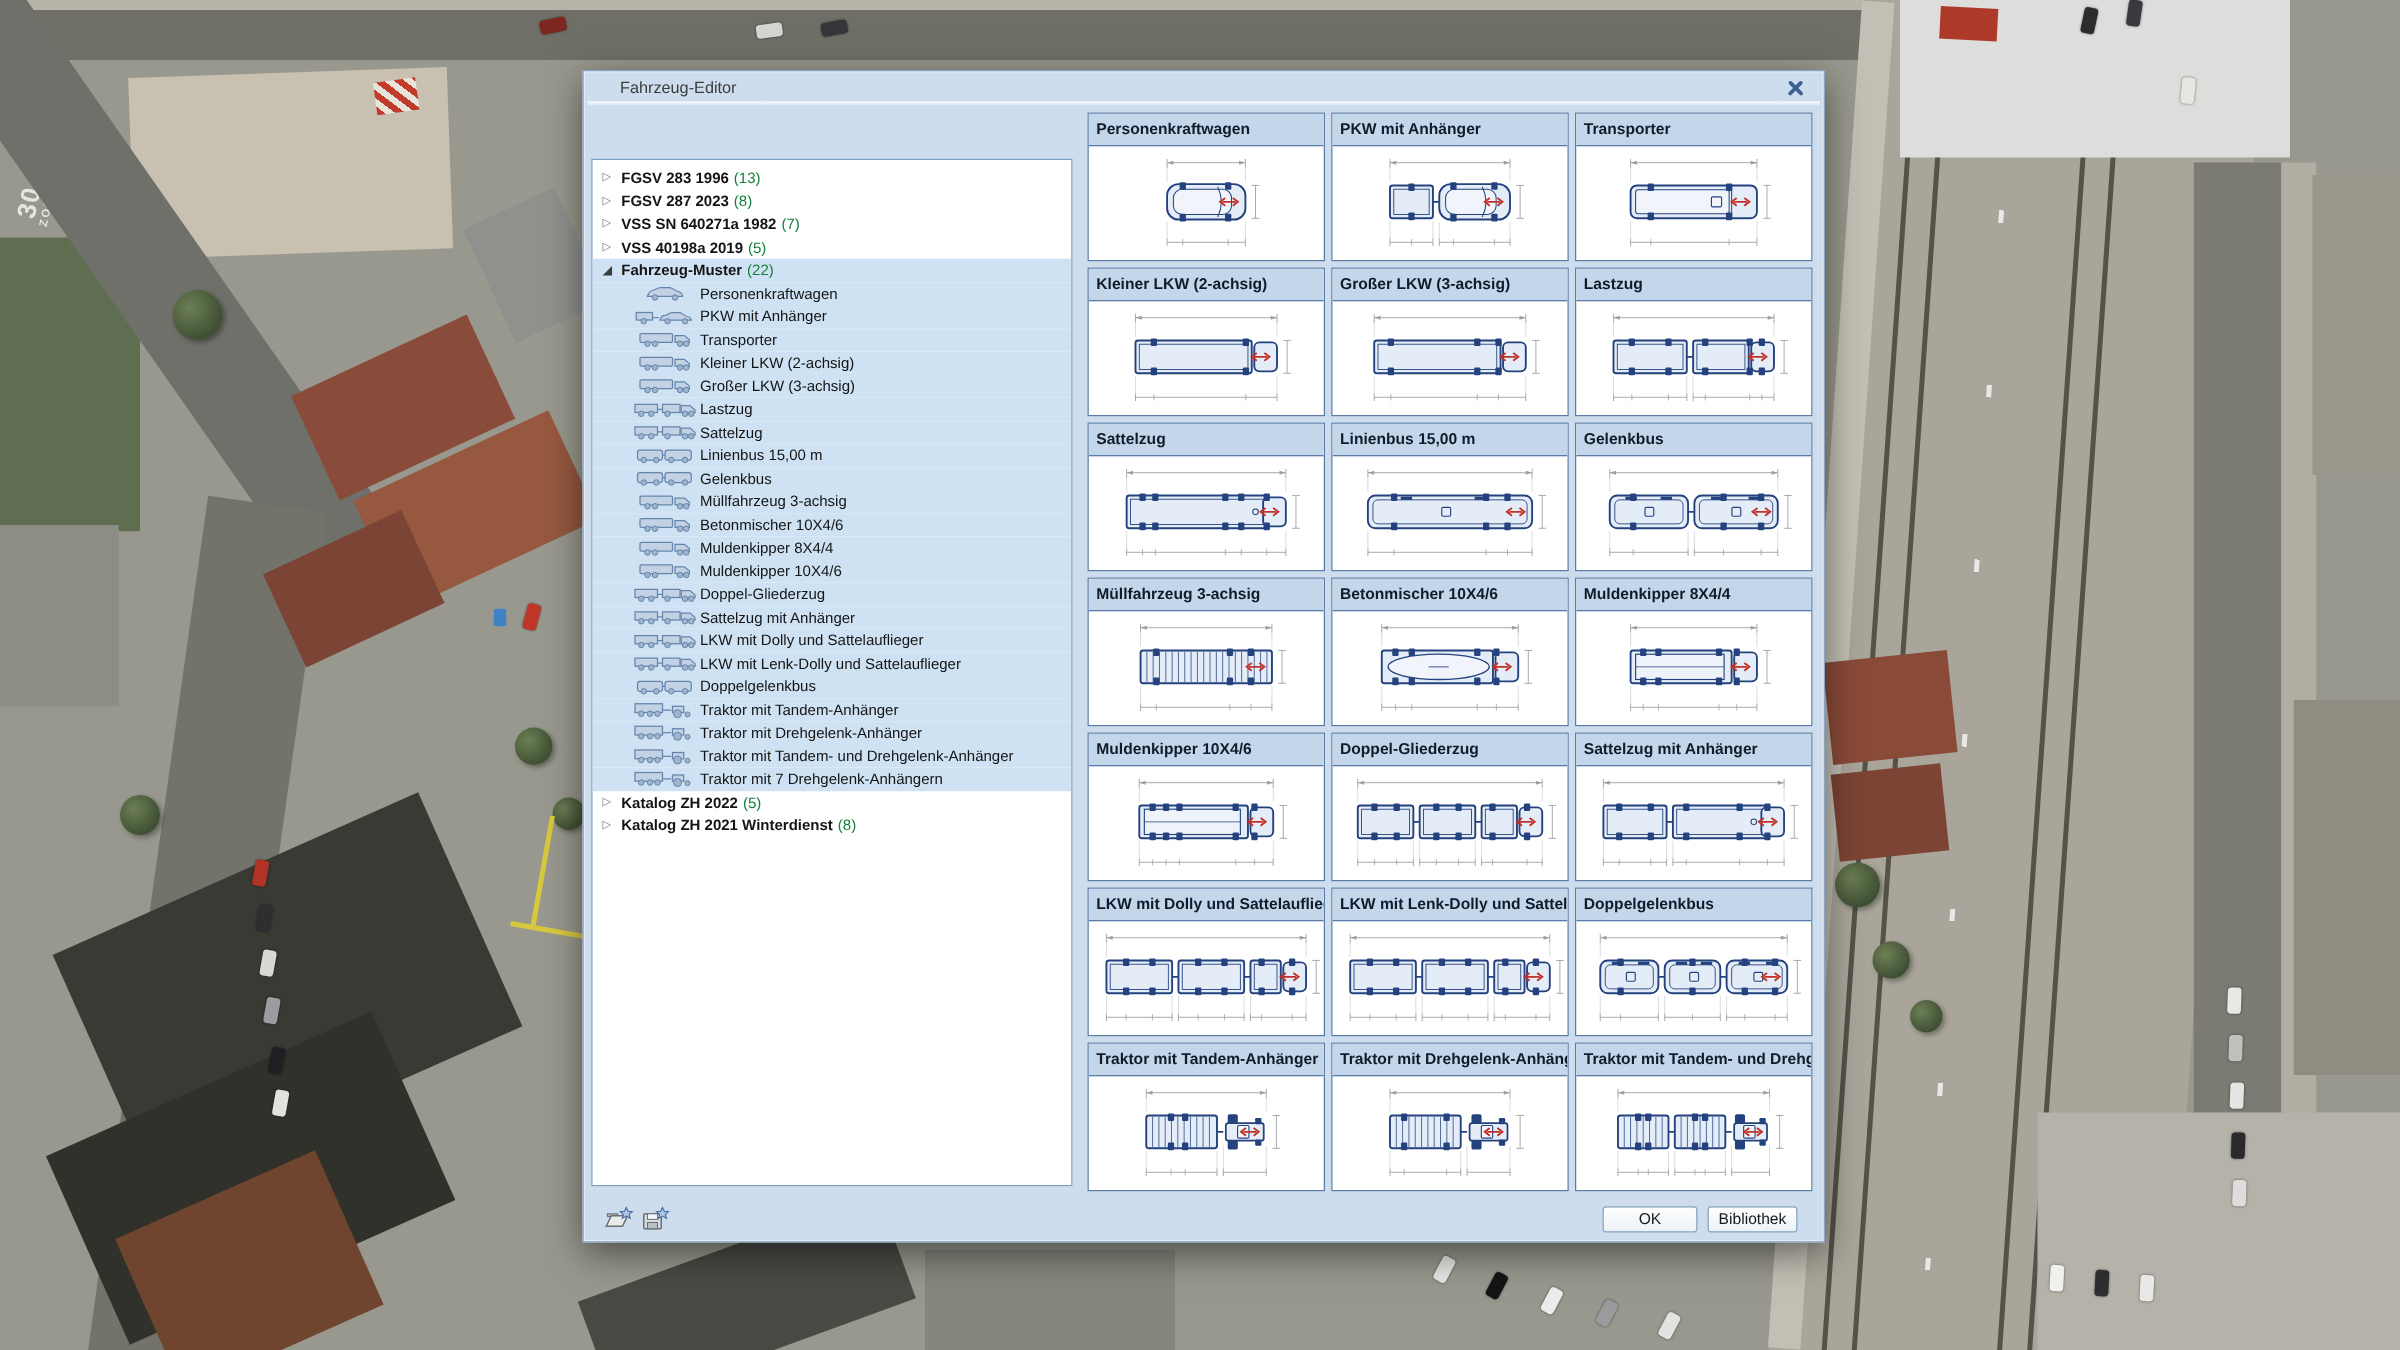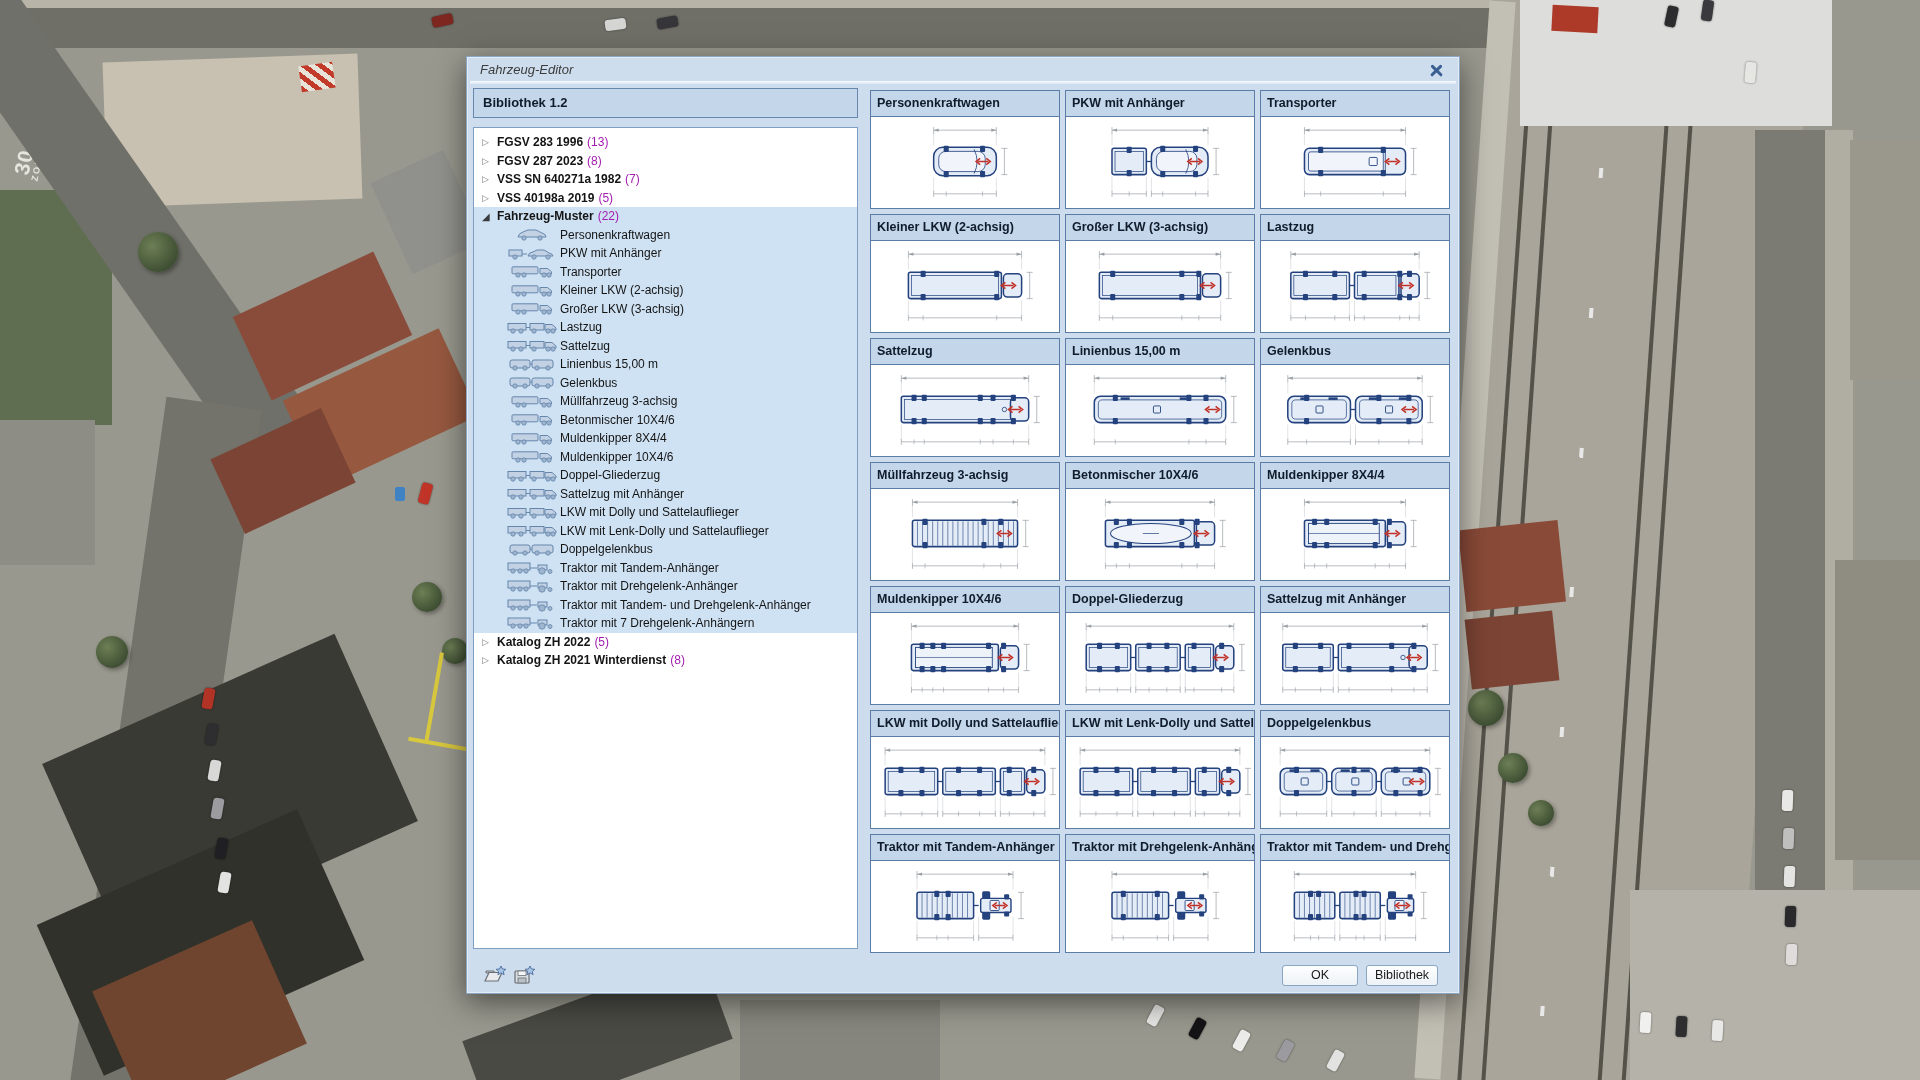--- a/index.html
+++ b/index.html
@@ -16,41 +16,41 @@
   .tree{position:absolute;border-radius:50%;background:radial-gradient(circle at 35% 35%,#6d7f55,#3f4f33 72%);box-shadow:2px 2px 4px rgba(0,0,0,.35);}
   .rail{position:absolute;top:0;bottom:0;width:4px;background:#55524a;}
   .zone30{position:absolute;left:-2px;top:148px;width:60px;color:#e6e5de;text-align:center;
     transform:rotate(-78deg);font-weight:bold;line-height:1;}
   .zone30 .z-num{font-size:21px;letter-spacing:1px;}
   .zone30 .z-word{font-size:9px;letter-spacing:2px;}
 
   
   #dialog{position:absolute;left:466px;top:56px;width:992px;height:936px;
     background:#cddded;border:1px solid #8aa6c4;box-shadow:0 8px 28px rgba(0,0,0,.5), inset 0 0 0 1px rgba(255,255,255,.45);}
-  #titlebar{position:absolute;left:0;top:0;right:0;height:32px;font-style:italic;}
+  #titlebar{position:absolute;left:16px;top:0;right:0;height:32px;}
   #title-text{position:absolute;left:13px;top:5px;font-size:13px;color:#3c3c3c;}
   #dlg-sep{position:absolute;left:3px;right:3px;top:24px;height:3px;background:linear-gradient(#f6fafd,#dce8f3);}
   #close-btn{position:absolute;right:13px;top:4px;width:18px;height:18px;cursor:pointer;}
   #close-btn i{position:absolute;left:1px;top:7.5px;width:15px;height:3.4px;background:#3a5f92;border-radius:2px;}
   #close-btn i:first-child{transform:rotate(45deg);}
   #close-btn i:last-child{transform:rotate(-45deg);}
 
   
   #lib-header{position:absolute;left:6px;top:31px;width:385px;height:30px;background:#c3d6ea;
     border:1px solid #6687ae;box-sizing:border-box;font-size:13px;font-weight:bold;color:#101c2c;
     line-height:28px;padding-left:9px;}
   #tree-box{position:absolute;left:6px;top:70px;width:385px;height:822px;background:#ffffff;
     border:1px solid #7e9ec2;box-sizing:border-box;overflow:hidden;padding-top:5px;}
   .tree-row{height:18.5px;display:flex;align-items:center;padding-left:8px;font-size:12px;
     color:#141414;white-space:nowrap;overflow:hidden;cursor:default;}
   .tree-row.sel{background:#cfe2f4;}
   .arrow{width:15px;flex:0 0 15px;color:#7a7a7a;font-size:9px;font-family:"DejaVu Sans",sans-serif;}
   .arrow.exp{color:#3c3c3c;font-size:10px;}
   .glabel{font-weight:bold;margin-right:4px;}
-  .gcount{color:#a21caf;}
+  .gcount{color:#15803d;}
   .tree-row.child{padding-left:30px;}
   .vicon{width:56px;flex:0 0 56px;display:flex;justify-content:center;align-items:center;}
 
   
   #grid{position:absolute;left:403px;top:33px;width:585px;height:863px;display:grid;
     grid-template-columns:repeat(3,190px);grid-auto-rows:119px;gap:5px;}
   .vcard{background:#ffffff;border:1px solid #5a7ca6;box-sizing:border-box;overflow:hidden;}
   .vcard-h{height:26px;background:#c3d6ea;border-bottom:1px solid #5a7ca6;box-sizing:border-box;
     font-size:12.5px;font-weight:bold;color:#101c2c;line-height:25px;padding:0 6px;
     white-space:nowrap;overflow:hidden;}
@@ -165,21 +165,20 @@
   <div id="dialog">
     <div id="titlebar">
       <span id="title-text">Fahrzeug-Editor</span>
     </div>
     <div id="close-btn">
         <i></i>
         <i></i>
       </div>
     <div id="dlg-sep"></div>
 
-    <div id="lib-header">Bibliothek 1.2</div>
     <div id="tree-box">
         <div class="tree-row group">
           <span class="arrow">▷</span>
           <span class="glabel">FGSV 283 1996</span>
           <span class="gcount">(13)</span>
         </div>
         <div class="tree-row group">
           <span class="arrow">▷</span>
           <span class="glabel">FGSV 287 2023</span>
           <span class="gcount">(8)</span>

